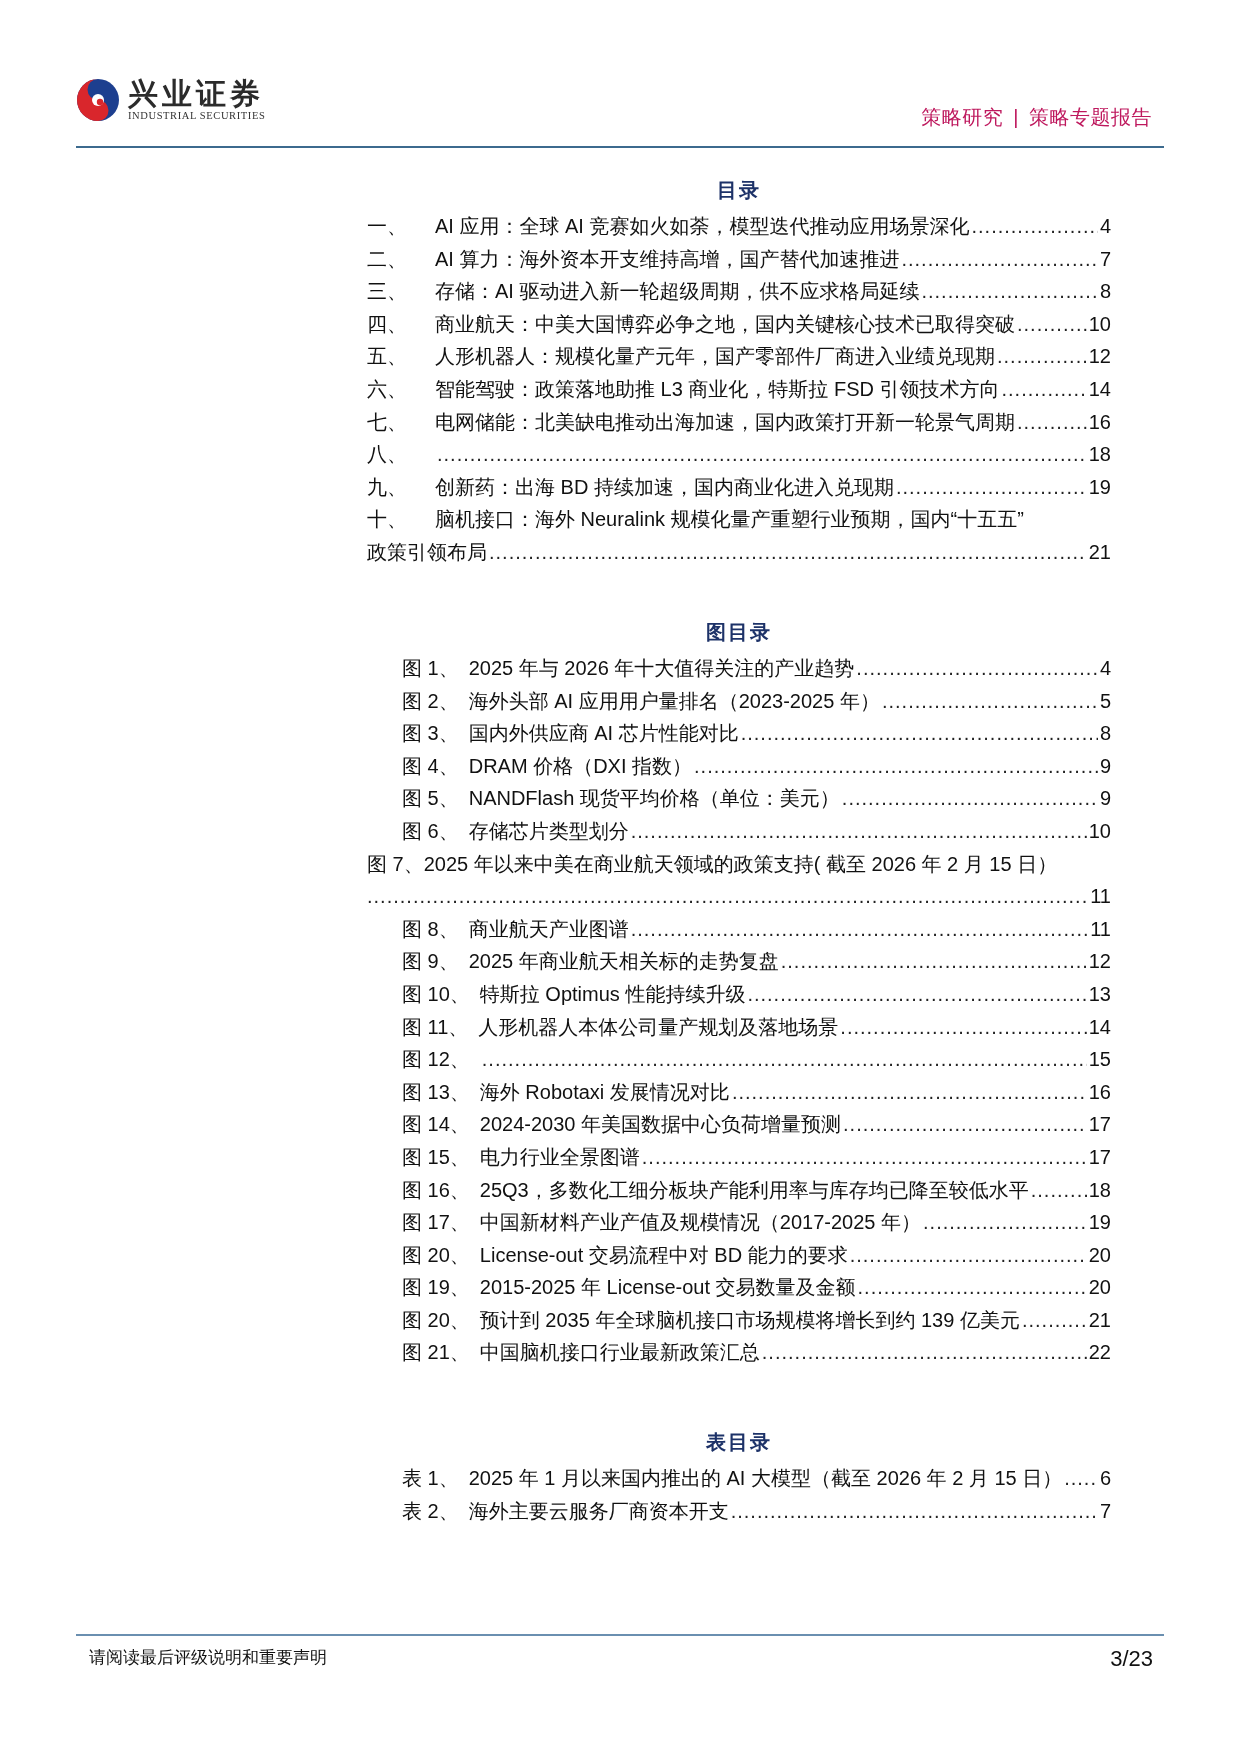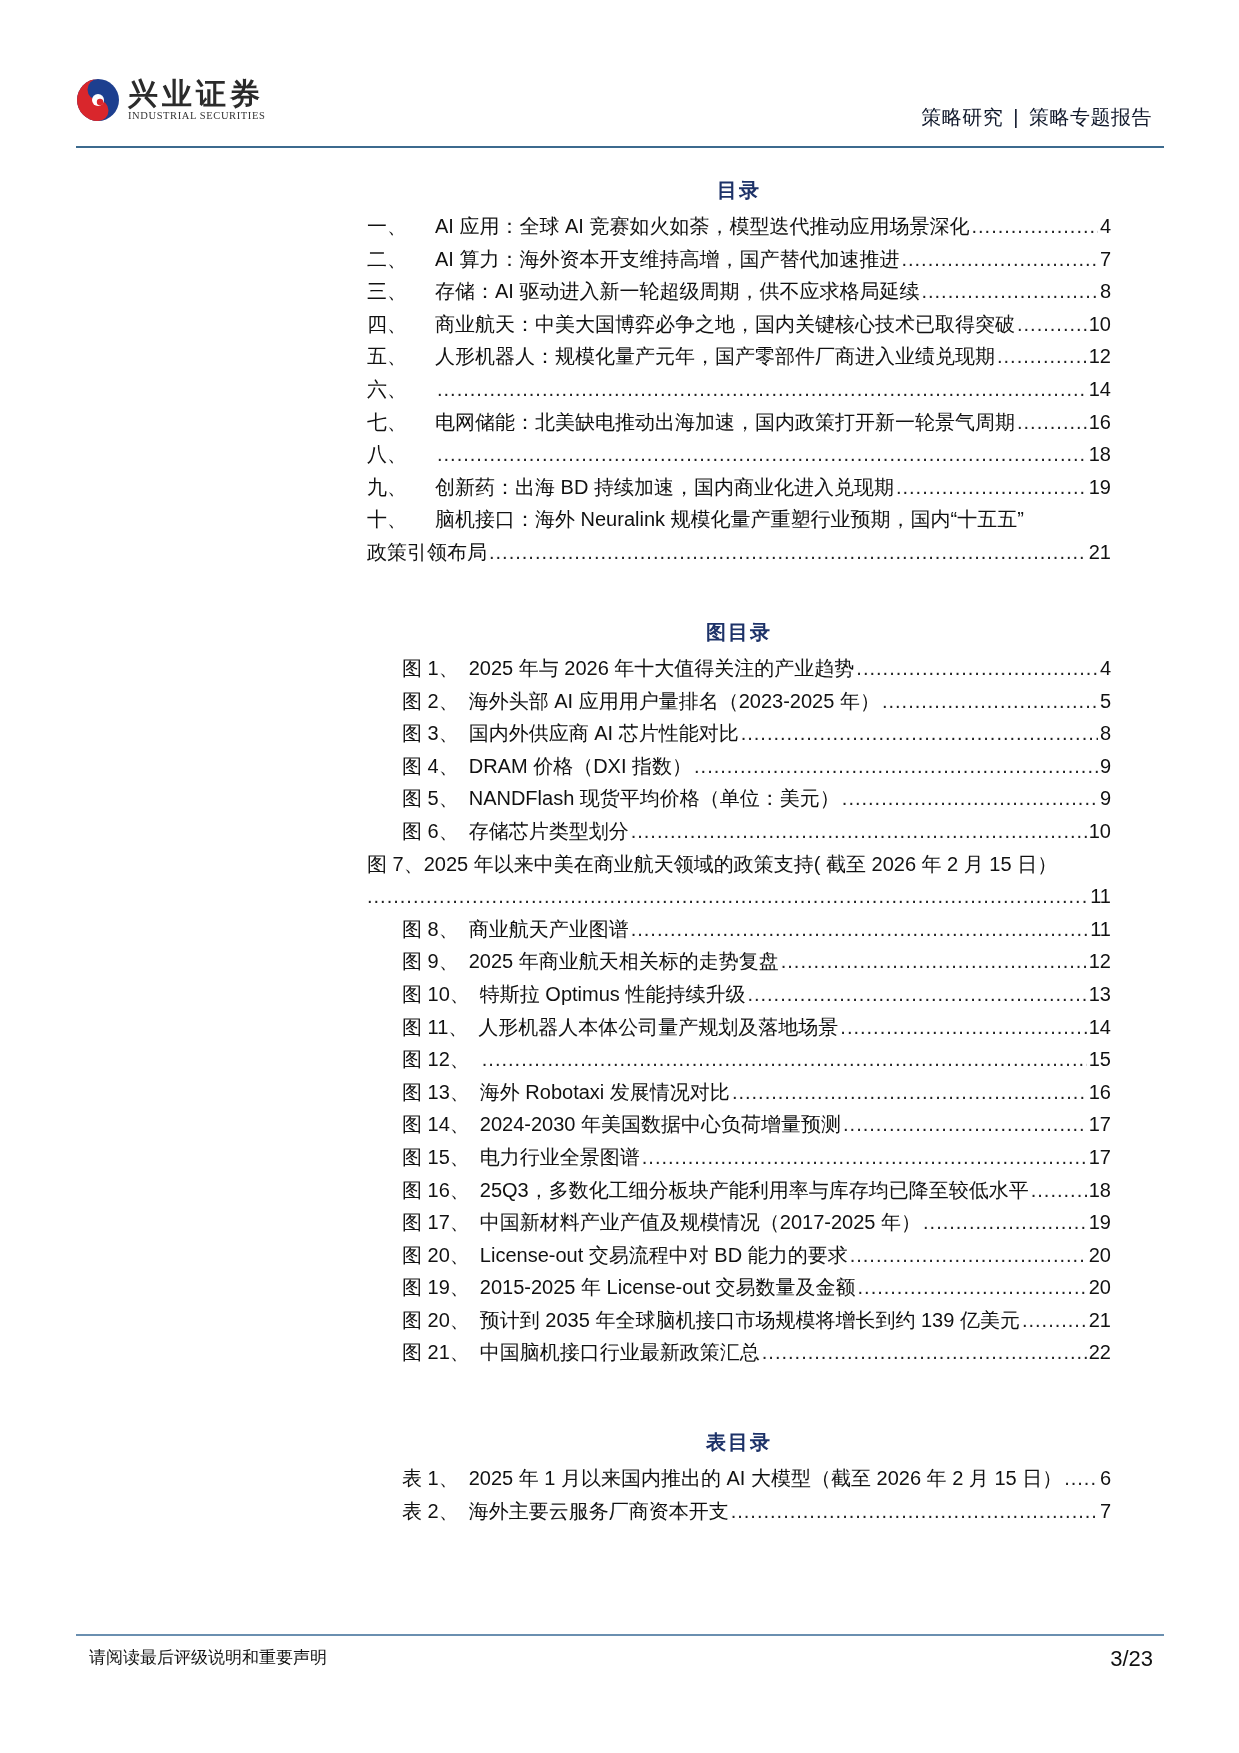--- a/index.html
+++ b/index.html
@@ -4,21 +4,21 @@
 <style>
   html, body { margin: 0; padding: 0; background: #ffffff; }
   body { width: 1239px; height: 1753px; position: relative; overflow: hidden;
          font-family: "Liberation Sans", "DejaVu Sans", sans-serif; color: #111; }
   .header { position: absolute; left: 76px; top: 74px; width: 1088px; height: 74px; }
   .logo { position: absolute; left: 0; top: 4px; display: flex; align-items: flex-end; }
   .logo-mark { width: 44px; height: 44px; position: relative; }
   .logo-text { margin-left: 8px; }
   .logo-cn { font-family: "DejaVu Serif", serif; font-size: 30px; font-weight: bold; letter-spacing: 4px; color: #2b2b2b; line-height: 32px; }
   .logo-en { font-family: "Liberation Serif", serif; font-size: 10.5px; letter-spacing: 0.6px; color: #333; line-height: 12px; }
-  .header-right { position: absolute; right: 12px; top: 30px; font-size: 20px; color: #0f172a; letter-spacing: 0.5px; text-align: right; }
+  .header-right { position: absolute; right: 12px; top: 30px; font-size: 20px; color: #be185d; letter-spacing: 0.5px; text-align: right; }
   .header-right .sep { margin: 0 10px; }
   .header-line { position: absolute; left: 76px; top: 146px; width: 1088px; height: 2px; background: #3c6a8e; }
   .toc { position: absolute; left: 367px; width: 744px; }
   .sec-title { text-align: center; font-size: 20px; font-weight: bold; color: #1d3268; letter-spacing: 2px; margin: 0; }
   .row { display: flex; align-items: baseline; font-size: 20px; line-height: 32.6px; white-space: nowrap; }
   .row .num { flex: 0 0 auto; }
   .row .txt { flex: 0 0 auto; }
   .row .dots { flex: 1 1 auto; overflow: hidden; margin: 0 2px; letter-spacing: 1px; color: #222; }
   .row .dots::before { content: "............................................................................................................................................................................................................"; }
   .row .pg { flex: 0 0 auto; }
@@ -81,20 +81,21 @@
         <span class="pg">10</span>
       </div>
     <div class="row">
         <span class="num cn-num">五、</span>
         <span class="txt">人形机器人：规模化量产元年，国产零部件厂商进入业绩兑现期</span>
         <span class="dots"></span>
         <span class="pg">12</span>
       </div>
     <div class="row">
         <span class="num cn-num">六、</span>
+        <span class="txt">智能驾驶：政策落地助推 L3 商业化，特斯拉 FSD 引领技术方向</span>
         <span class="dots"></span>
         <span class="pg">14</span>
       </div>
     <div class="row">
         <span class="num cn-num">七、</span>
         <span class="txt">电网储能：北美缺电推动出海加速，国内政策打开新一轮景气周期</span>
         <span class="dots"></span>
         <span class="pg">16</span>
       </div>
     <div class="row">

